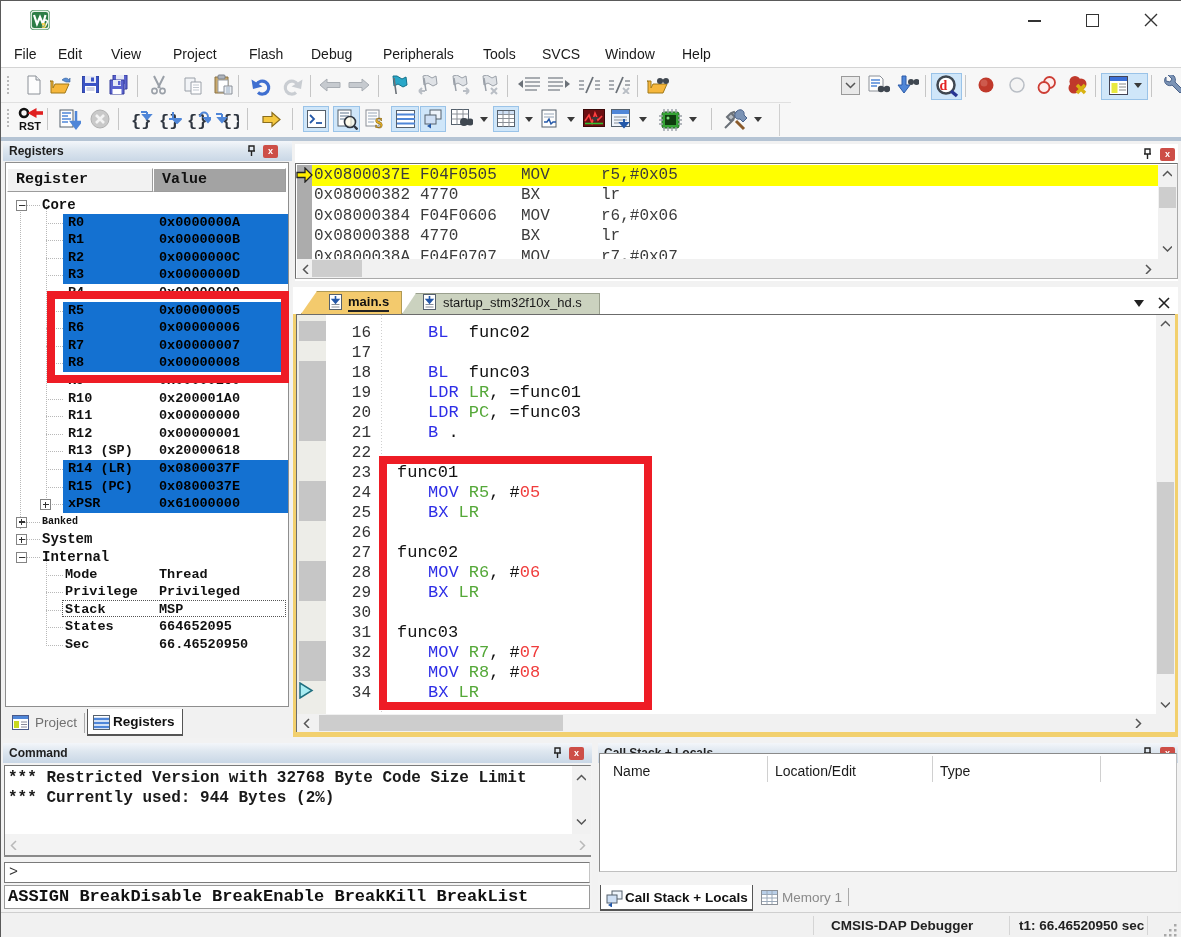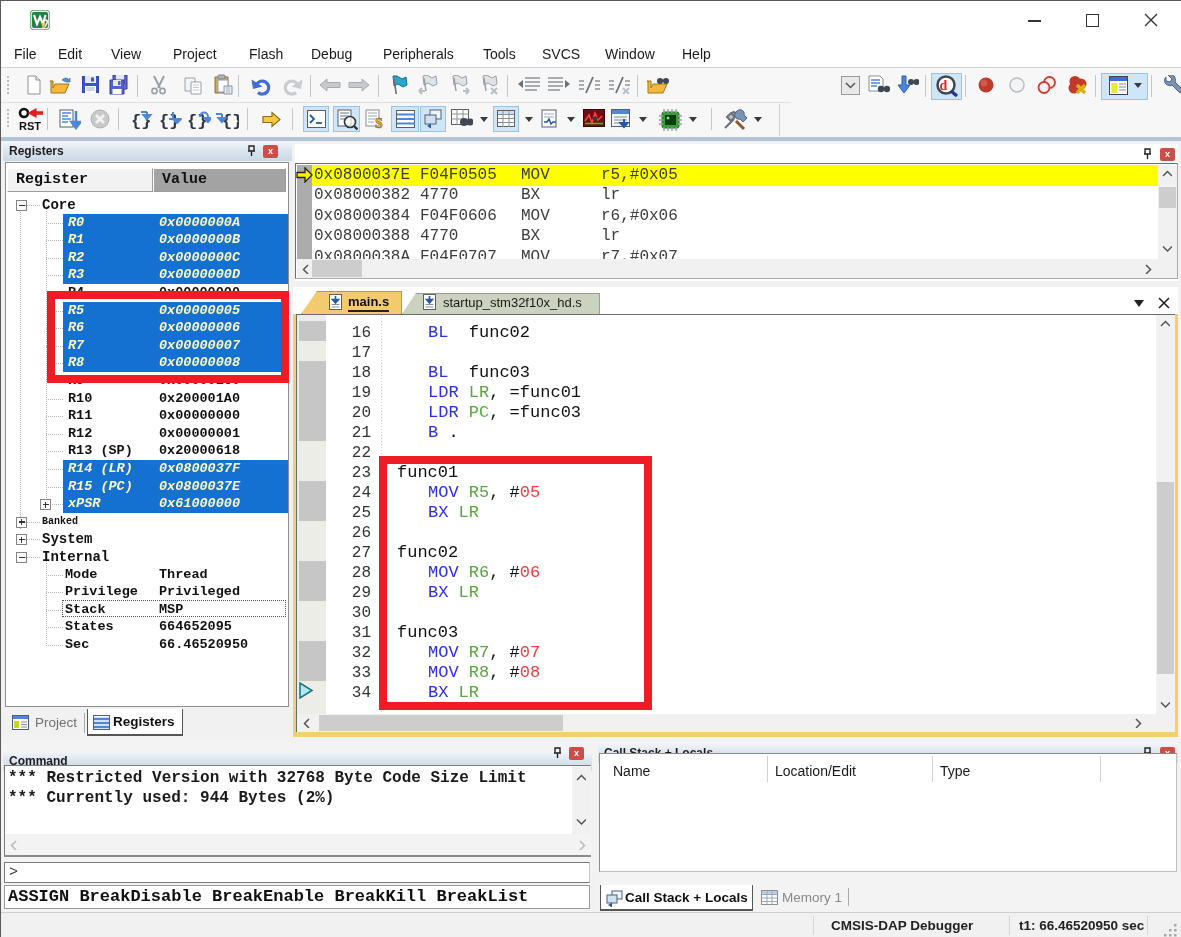--- a/index.html
+++ b/index.html
@@ -16,21 +16,21 @@
 .sb{position:absolute;background:#f1f1f1;}
 .sbthumb{position:absolute;background:#cdcdcd;}
 .chev{position:absolute;width:10px;height:10px;}
 
 .tsep{position:absolute;width:1px;height:22px;background:#c6c6c6;}
 .ic{position:absolute;}
 .pressed{position:absolute;background:#cfe6f9;border:1px solid #9ac3e8;box-sizing:border-box;}
 .dd{position:absolute;width:0;height:0;border-left:4px solid transparent;border-right:4px solid transparent;border-top:5px solid #3a3a3a;}
 
 .rrow{position:absolute;left:57px;width:225px;height:17.6px;font-size:13.5px;font-weight:bold;font-family:"Liberation Mono",monospace;color:#111;line-height:18px;}
-.rrow.sel{background:#1471d1;color:#fef9c3;font-style:italic;}
+.rrow.sel{background:#1471d1;color:#000000;}
 .rlab{position:absolute;left:5px;}
 .rval{position:absolute;left:96px;}
 .kw{color:#2e2ee6;} .rg{color:#55a839;} .nm{color:#f03c3c;}
 .pmbox{width:9px;height:9px;border:1px solid #848484;background:#fff;}
 .pmh{position:absolute;left:1.5px;top:3.5px;width:6px;height:1.4px;background:#333;}
 .pmv{position:absolute;left:3.8px;top:1.5px;width:1.4px;height:6px;background:#333;}
 .redbox{position:absolute;border:8px solid #ee1c25;box-sizing:border-box;}
 </style>
 </head>
 <body>
@@ -653,21 +653,21 @@
           <path d="M7 1 l-4.5 4.5 L7 10" stroke="#555" stroke-width="1.5" fill="none"></path>
         </svg>
     <div class="sbthumb" style="left:22px;top:400px;width:244px;height:16px;"></div>
     <svg class="chev" style="left:838px;top:403px" width="8" height="11">
           <path d="M1 1 l4.5 4.5 L1 10" stroke="#555" stroke-width="1.5" fill="none"></path>
         </svg>
   </div>
 </div>
 
 <div class="abs" id="command" style="left:2px;top:742px;width:589px;height:169px;background:#f3f3f3;">
-  <div class="cap" style="left:0;top:0;width:589px;margin-top:8px;">
+  <div class="cap" style="left:0;top:0;width:589px;">
         <span class="t">Command</span>
       </div>
   <svg class="pin" style="left:550px;top:4px" width="10" height="12">
         <path d="M2 1 h5 v5 h-5 z M1 6 h7 M4.5 6 v5" stroke="#222" fill="none" stroke-width="1.4"></path>
       </svg>
   <div class="closebtn" style="left:566px;top:4px;">x</div>
 
   <div class="abs" style="left:1px;top:22px;width:587px;height:91px;border:1px solid #7a7a7a;border-right:1px solid #b5b5b5;border-bottom:none;box-sizing:border-box;background:#fff;">
     <div class="abs mono" style="left:3px;top:3px;font-size:16px;font-weight:bold;color:#1a1a1a;line-height:19.5px;white-space:pre;">*** Restricted Version with 32768 Byte Code Size Limit
 *** Currently used: 944 Bytes (2%)</div>

